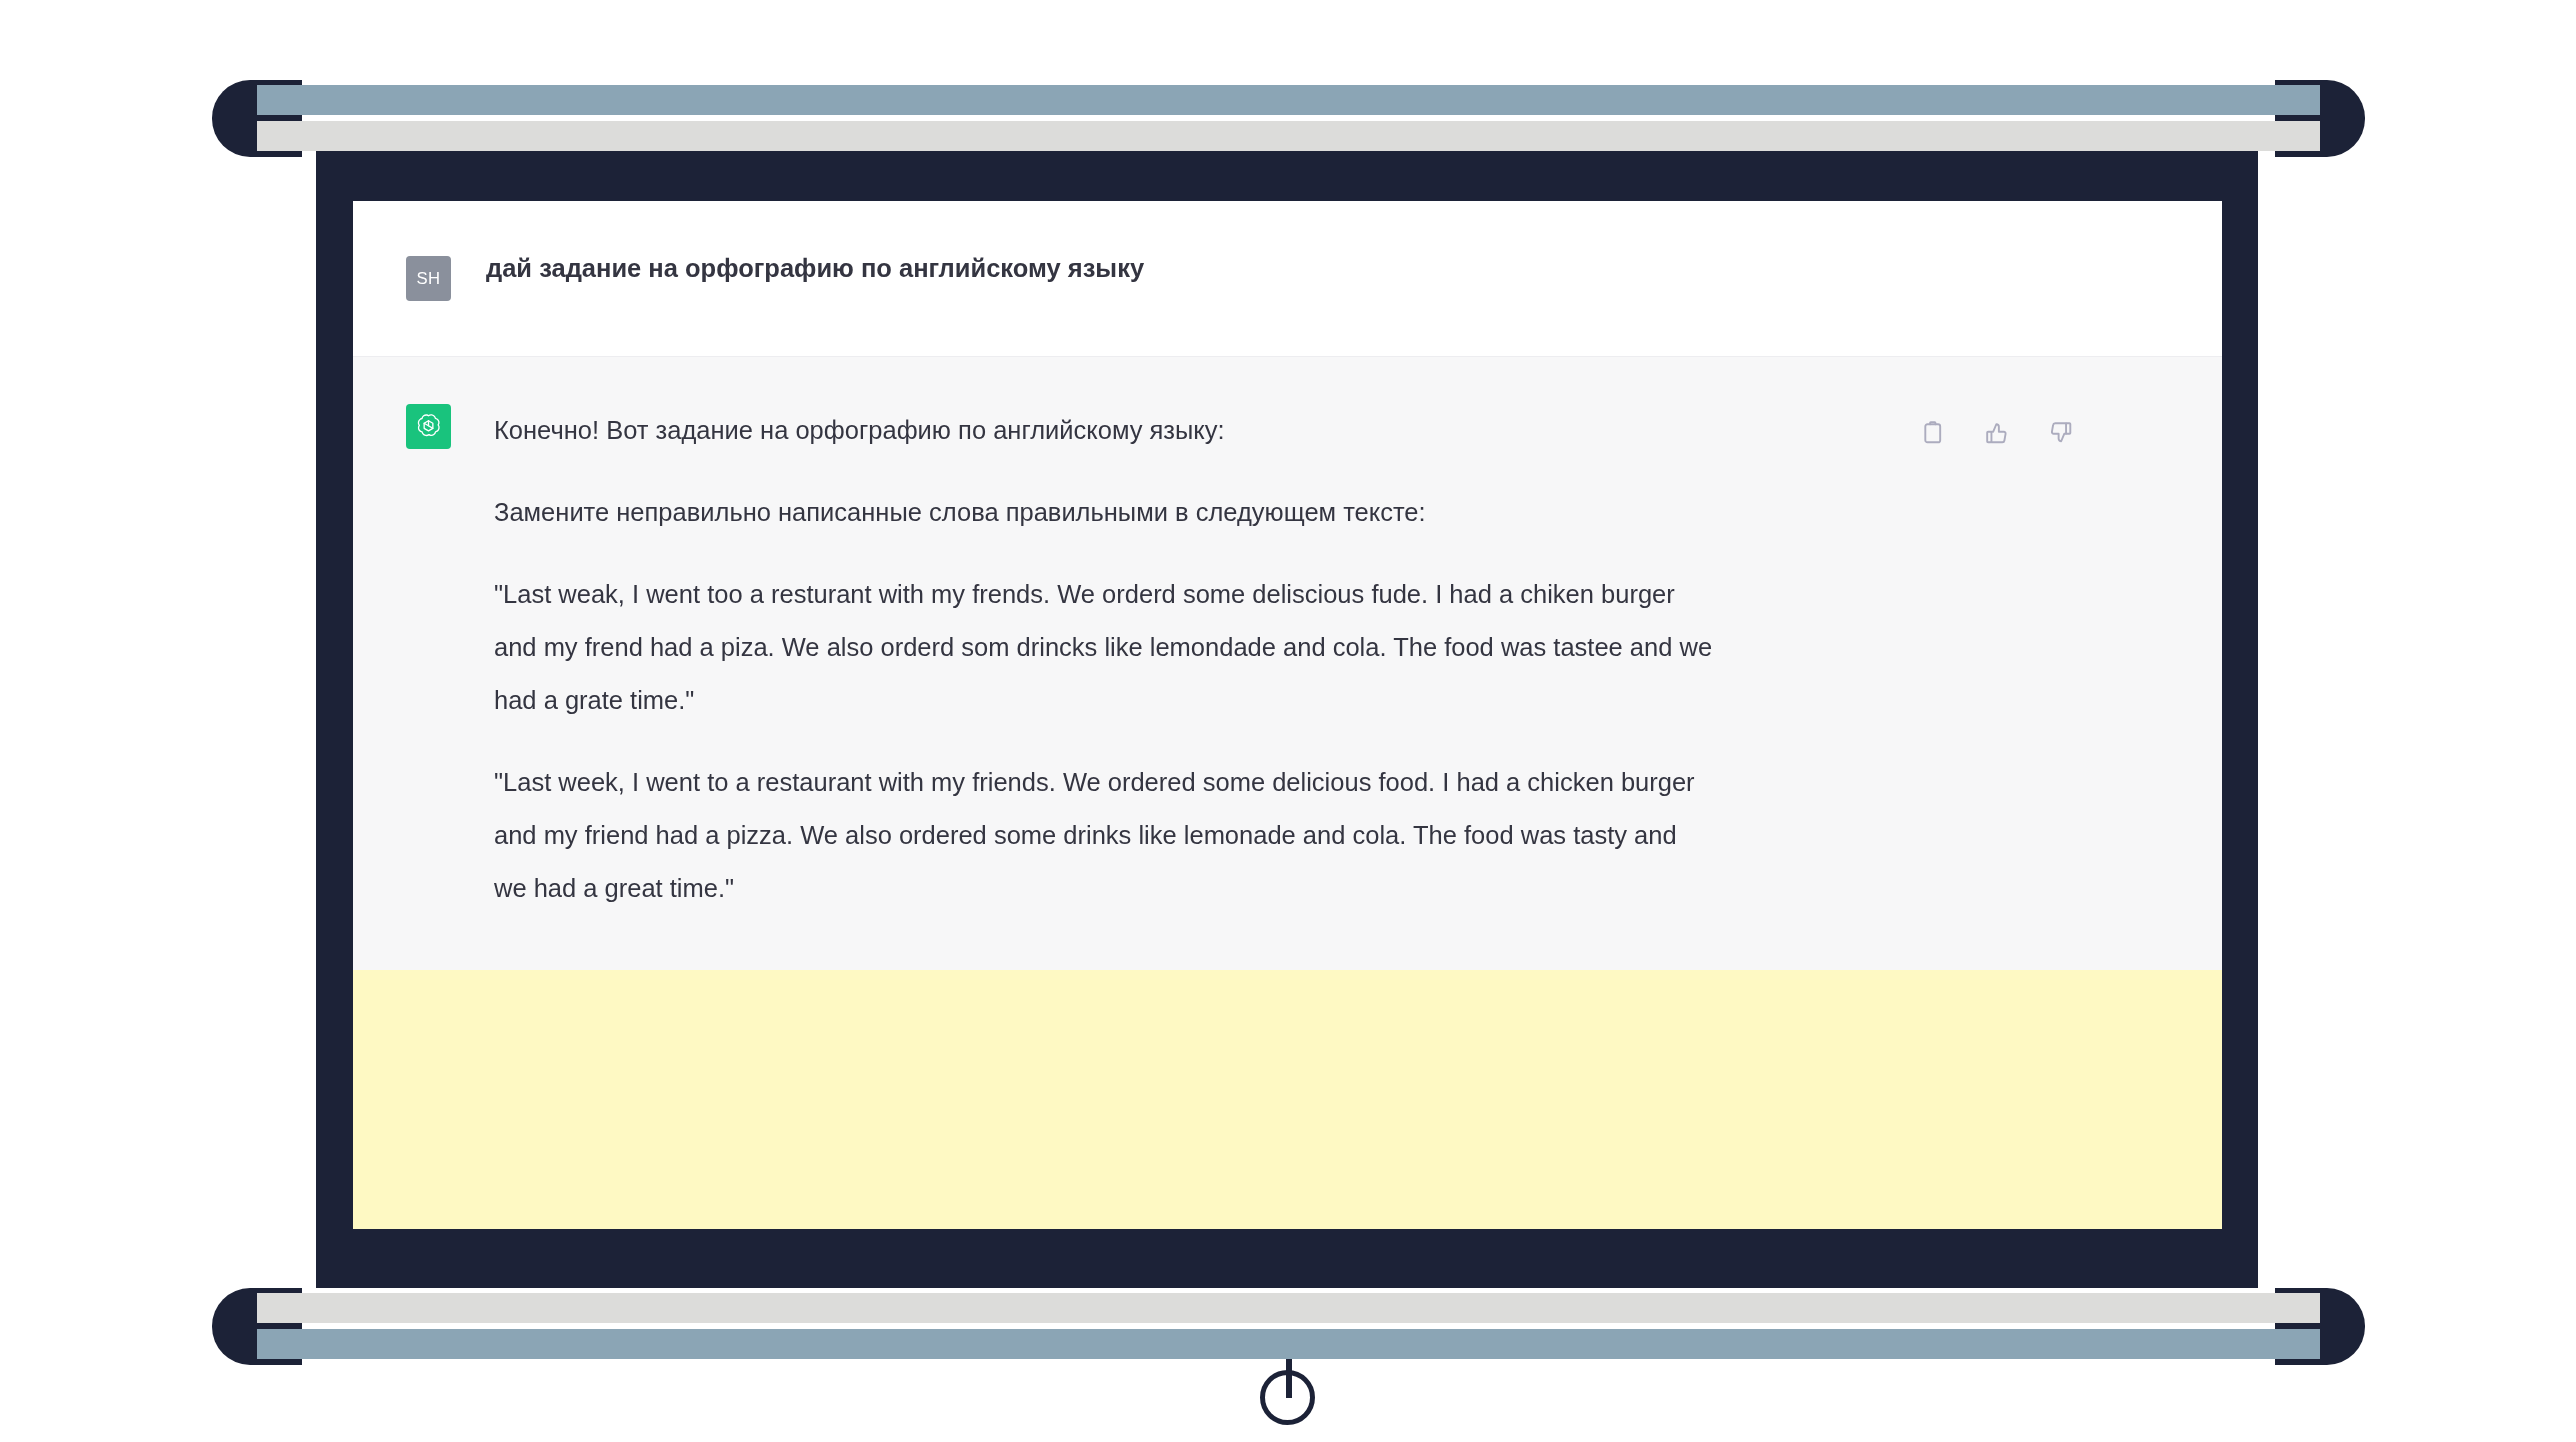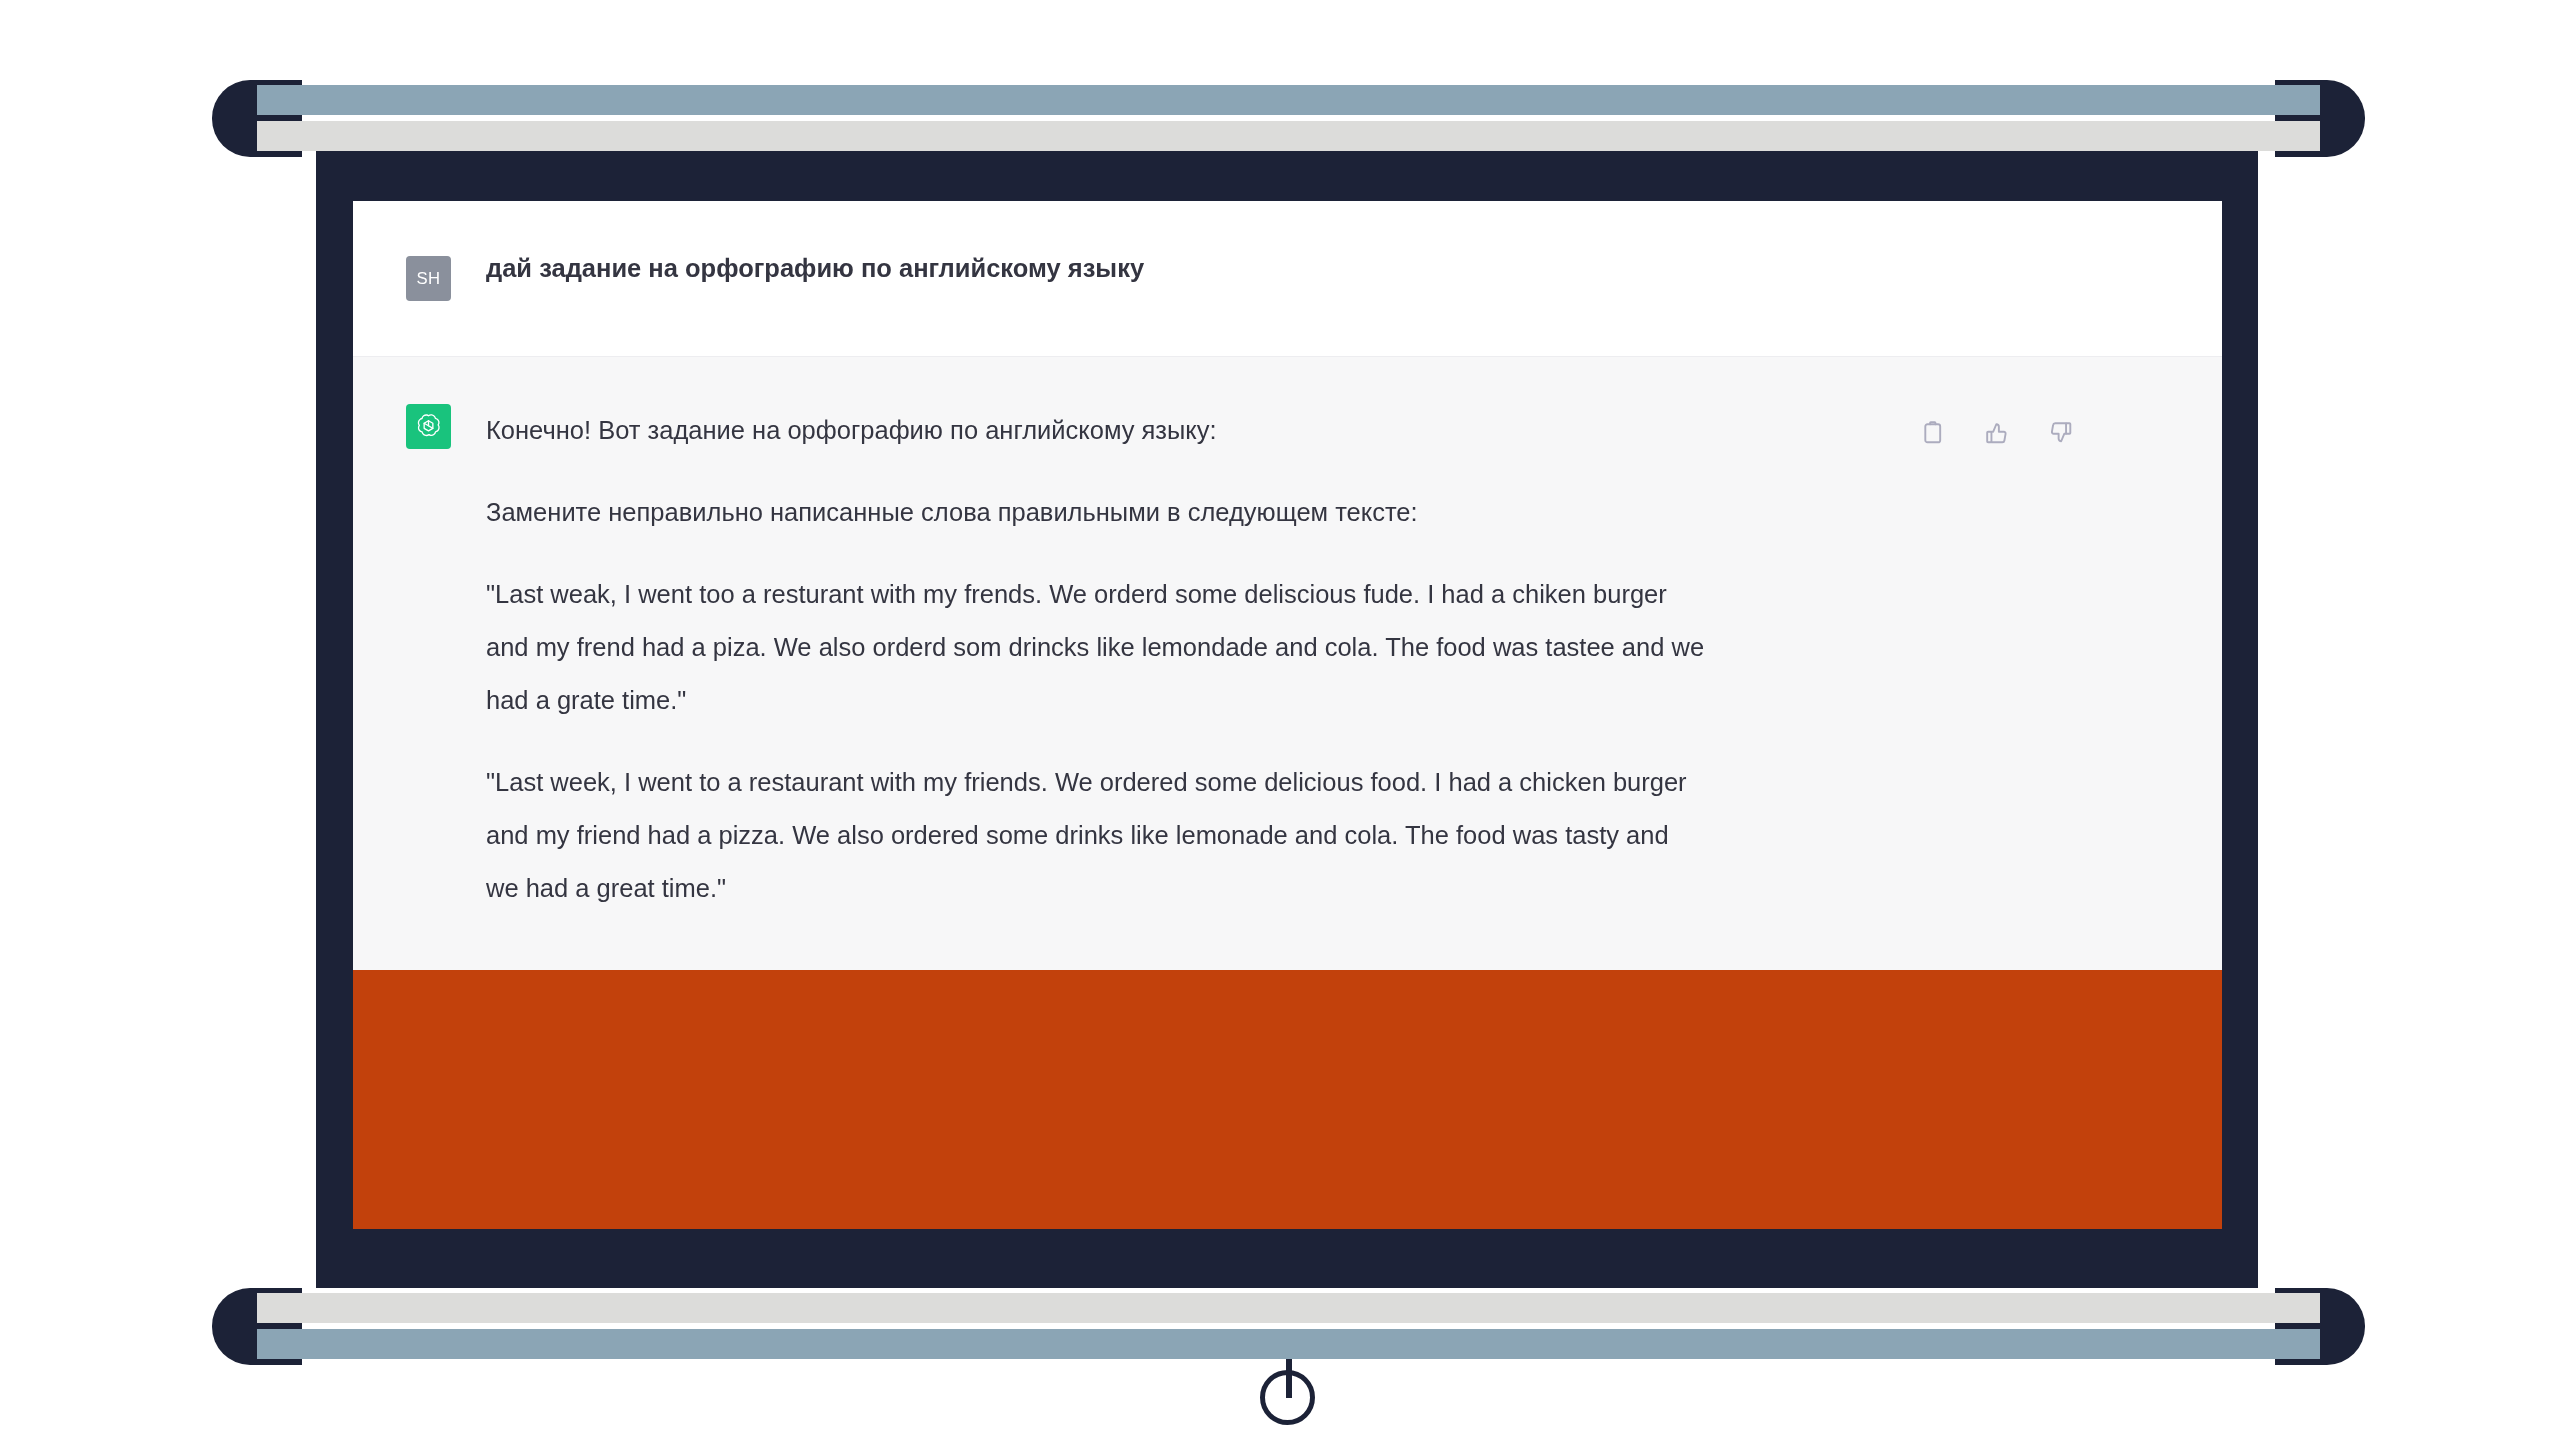--- a/index.html
+++ b/index.html
@@ -33,21 +33,21 @@
     background: #1C2237;
   }
 
   
   .screen-canvas {
     position: absolute;
     left: 353px;
     top: 201px;
     width: 1869px;
     height: 1028px;
-    background: #c2410c;
+    background: #fef9c3;
     overflow: hidden;
   }
 
   
   .bar {
     position: absolute;
     left: 212px;
     width: 2153px;
     height: 77px;
   }
@@ -157,21 +157,21 @@
     color: #343541;
     font-size: 25.5px;
     line-height: 1.0;
     margin: 0;
     font-weight: bold;
   }
   .msg-para {
     color: #343541;
     font-size: 25.5px;
     line-height: 53px;
-    margin: 0 0 29px 0;
+    margin: 0 0 29px 8px;
     max-width: 1222px;
   }
   .msg-para:last-child { margin-bottom: 0; }
 
   
   .actions {
     position: absolute;
     top: 61px;
     right: 147px;
     display: flex;

